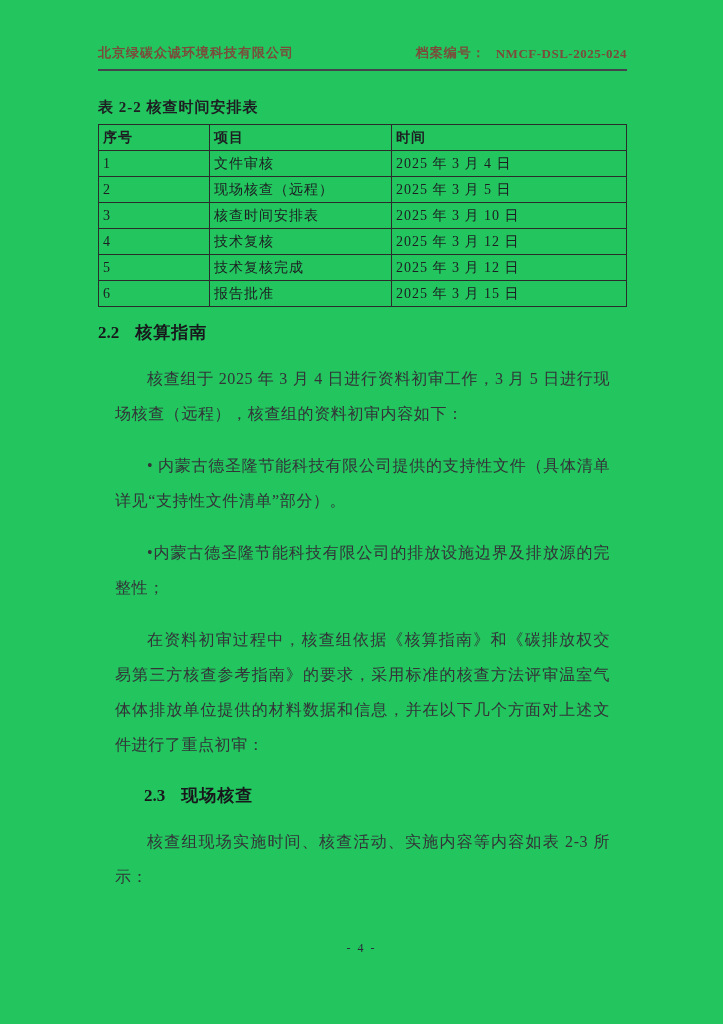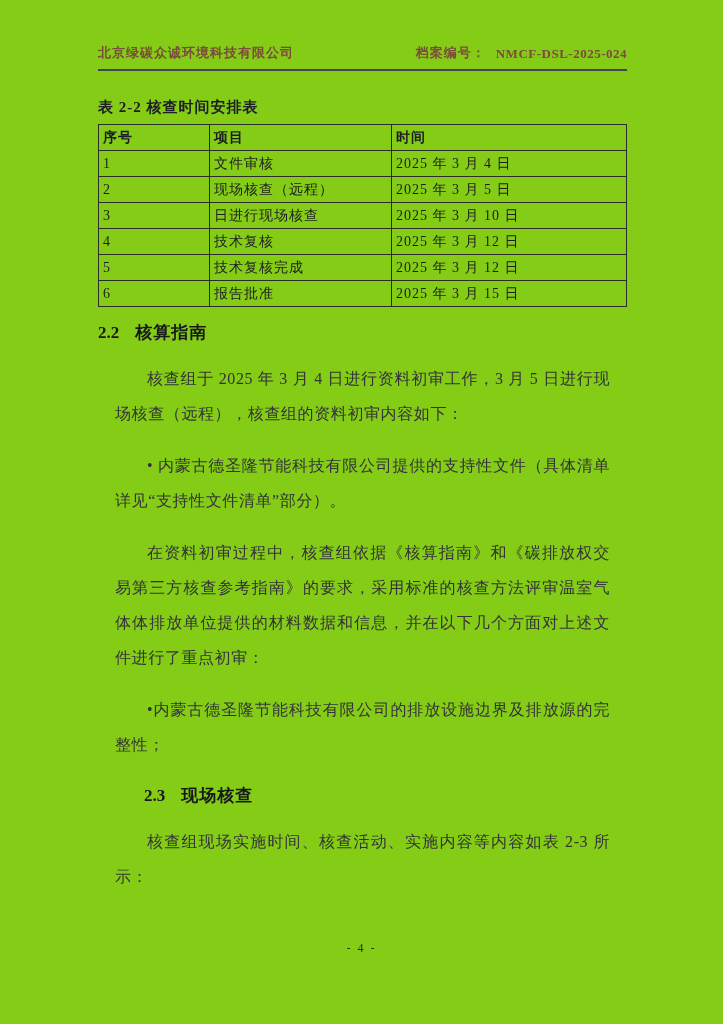--- a/index.html
+++ b/index.html
@@ -7,21 +7,21 @@
     --rule:#44444c;
     --body-text:#333338;
     --table-border:#2b2b2b;
     --footer-text:#2b2b3a;
   }
   *{box-sizing:border-box;}
   html,body{margin:0;padding:0;background:#ffffff;}
   .page{
     position:relative;
     width:723px;height:1024px;
-    background:#84cc16;
+    background:#22c55e;
     font-family:"Liberation Serif","DejaVu Serif",serif;
     color:var(--body-text);
     overflow:hidden;
   }
   
   .doc-header{
     position:absolute;top:44px;left:98px;width:529px;
     display:flex;justify-content:space-between;align-items:baseline;
     border-bottom:2px solid var(--rule);
     padding-bottom:7px;
@@ -104,21 +104,21 @@
           <td>文件审核</td>
           <td>2025 年 3 月 4 日</td>
         </tr>
         <tr>
           <td>2</td>
           <td>现场核查（远程）</td>
           <td>2025 年 3 月 5 日</td>
         </tr>
         <tr>
           <td>3</td>
-          <td>日进行现场核查</td>
+          <td>核查时间安排表</td>
           <td>2025 年 3 月 10 日</td>
         </tr>
         <tr>
           <td>4</td>
           <td>技术复核</td>
           <td>2025 年 3 月 12 日</td>
         </tr>
         <tr>
           <td>5</td>
           <td>技术复核完成</td>
@@ -131,22 +131,22 @@
         </tr>
       </tbody>
     </table>
 
     <h2 class="sec">
       <span class="sec-num">2.2</span><span>核算指南</span>
     </h2>
 
     <p class="body-par">核查组于 2025 年 3 月 4 日进行资料初审工作，3 月 5 日进行现场核查（远程），核查组的资料初审内容如下：</p>
     <p class="body-par">• 内蒙古德圣隆节能科技有限公司提供的支持性文件（具体清单详见“支持性文件清单”部分）。</p>
+    <p class="body-par">•内蒙古德圣隆节能科技有限公司的排放设施边界及排放源的完整性；</p>
     <p class="body-par gap-top">在资料初审过程中，核查组依据《核算指南》和《碳排放权交易第三方核查参考指南》的要求，采用标准的核查方法评审温室气体体排放单位提供的材料数据和信息，并在以下几个方面对上述文件进行了重点初审：</p>
-    <p class="body-par">•内蒙古德圣隆节能科技有限公司的排放设施边界及排放源的完整性；</p>
 
     <h2 class="sec indented">
       <span class="sec-num">2.3</span><span>现场核查</span>
     </h2>
 
     <p class="body-par">核查组现场实施时间、核查活动、实施内容等内容如表 2-3 所示：</p>
 
   </div>
 
   <div class="doc-footer">- 4 -</div>

